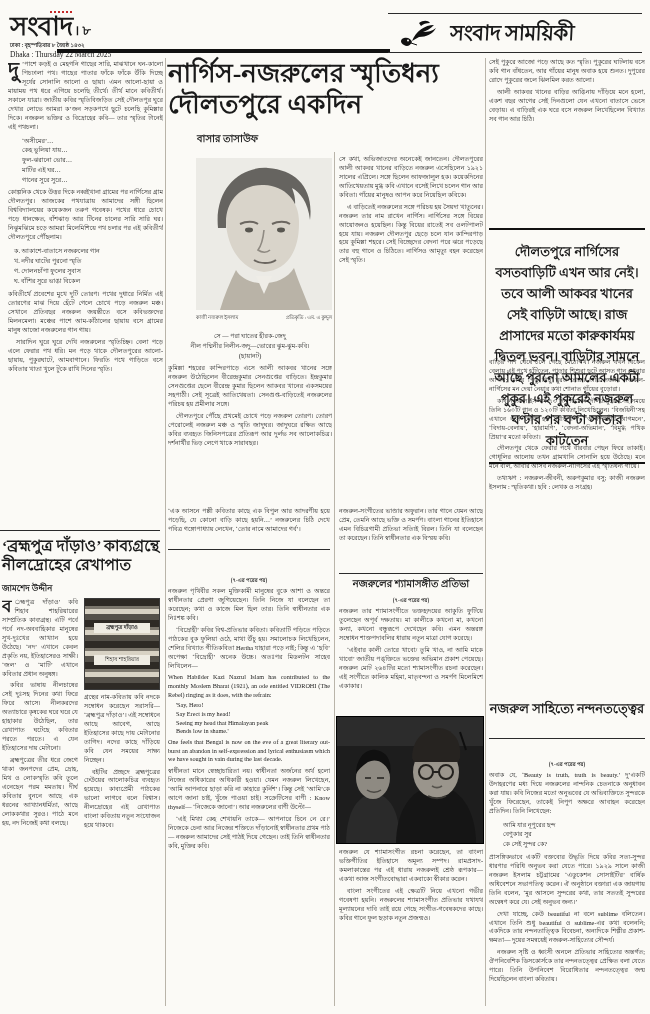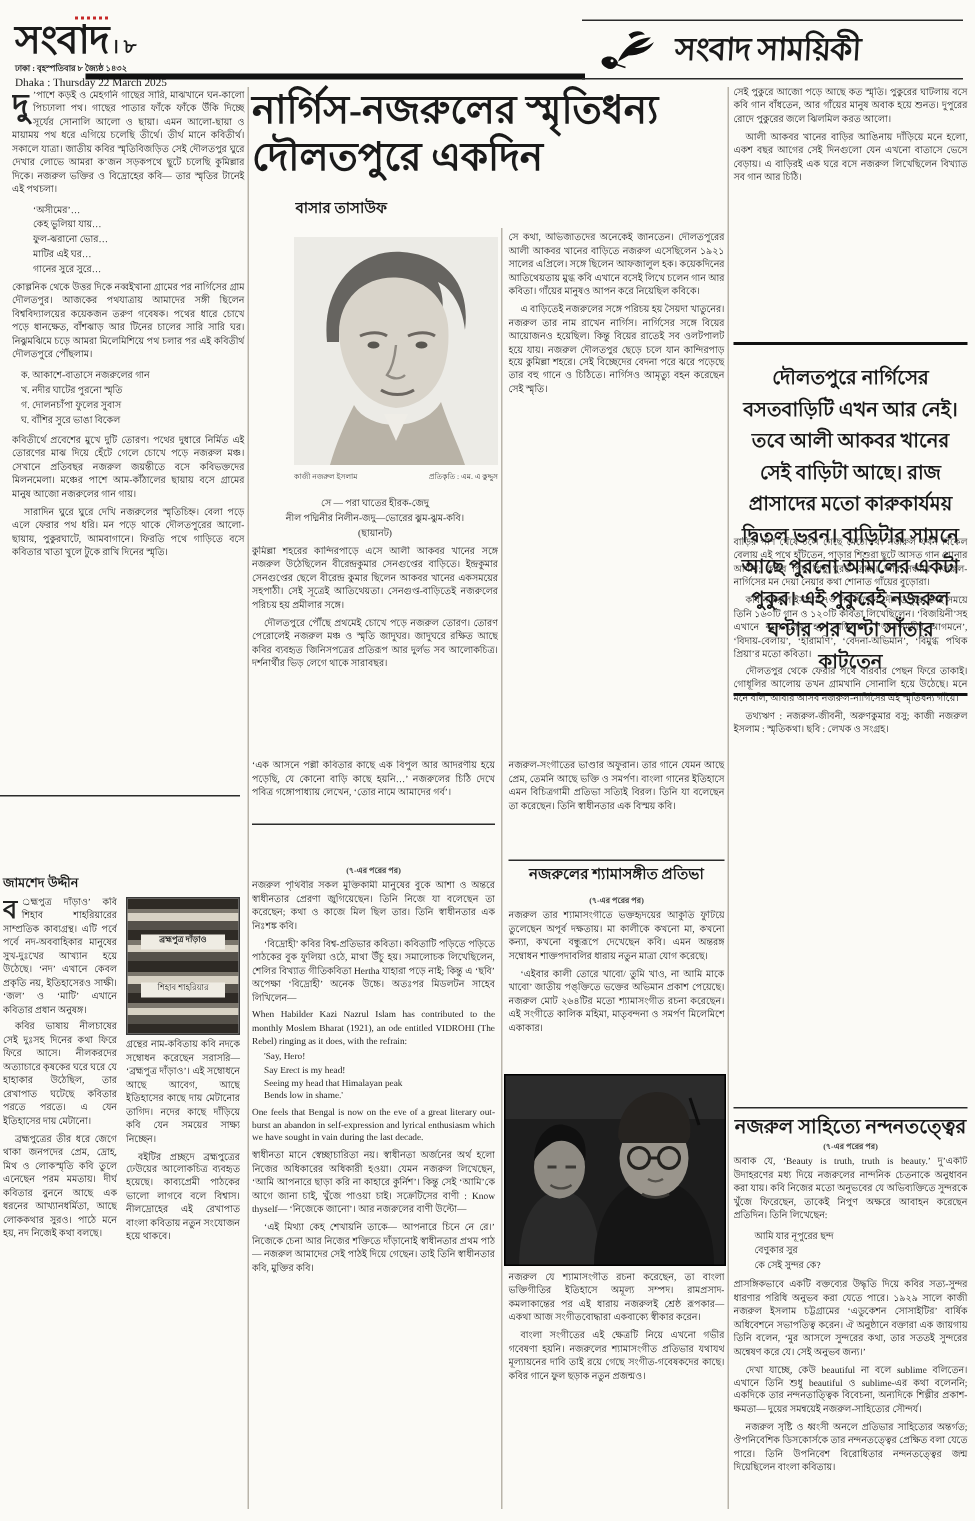--- a/index.html
+++ b/index.html
@@ -136,20 +136,21 @@
   <div class="abs pullquote" style="left:489px;top:228px;width:156px;box-sizing:border-box;">দৌলতপুরে নার্গিসের বসতবাড়িটি এখন আর নেই। তবে আলী আকবর খানের সেই বাড়িটা আছে। রাজ প্রাসাদের মতো কারুকার্যময় দ্বিতল ভবন। বাড়িটার সামনে আছে পুরনো আমলের একটা পুকুর। এই পুকুরেই নজরুল ঘণ্টার পর ঘণ্টা সাঁতার কাটতেন</div>
 
   <div class="abs bt" style="left:489px;top:358px;width:156px;height:378px;">
     <p>বাড়ির পাশ ঘেঁষে চলে গেছে মেঠোপথ। নজরুল যখন বিকেল বেলায় এই পথে হাঁটতেন, পাড়ার শিশুরা ছুটে আসত গান শোনার আশায়; কবির পিছু পিছু ঘুরত তারা। আর সন্ধ্যায় নজরুল-নার্গিসের মন দেয়া নেয়ার কথা শোনাত গাঁয়ের বুড়োরা।</p>
     <p>কবি নজরুল ইসলাম ৭৩ দিন ছিলেন দৌলতপুরে। সেই সময়ে তিনি ১৬০টি গান ও ১২০টি কবিতা লিখেছিলেন। ‘বিজয়িনী’সহ এখানে বসে লেখা হয় ‘অভিশাপ’, ‘আনন্দময়ীর আগমনে’, ‘বিদায়-বেলায়’, ‘হারামণি’, ‘বেদনা-অভিমান’, ‘বিমুগ্ধ পথিক প্রিয়া’র মতো কবিতা।</p>
     <p>দৌলতপুর থেকে ফেরার পথে বারবার পেছন ফিরে তাকাই। গোধূলির আলোয় তখন গ্রামখানি সোনালি হয়ে উঠেছে। মনে মনে বলি, আবার আসব নজরুল-নার্গিসের এই স্মৃতিধন্য গাঁয়ে।</p>
     <p>তথ্যঋণ : নজরুল-জীবনী, অরুণকুমার বসু; কাজী নজরুল ইসলাম : স্মৃতিকথা। ছবি : লেখক ও সংগ্রহ।</p>
   </div>
 
   <div class="hrule" style="left:0px;top:530px;width:160px;"></div>
+  <div class="abs h2" style="left:2px;top:536px;width:158px;font-size:15.5px;">‘ব্রহ্মপুত্র দাঁড়াও’ কাব্যগ্রন্থে নীলদ্রোহের রেখাপাত</div>
   <div class="abs byline" style="left:2px;top:582px;font-size:8.5px;">জামশেদ উদ্দীন</div>
 
   <div class="abs bt" style="left:2px;top:598px;width:76px;height:408px;">
     <p><span class="dc" style="font-size:17px;line-height:15px;">ব</span><span>্রহ্মপুত্র দাঁড়াও’ কবি শিহাব শাহরিয়ারের সাম্প্রতিক কাব্যগ্রন্থ। এটি পর্বে পর্বে নদ-অববাহিকার মানুষের সুখ-দুঃখের আখ্যান হয়ে উঠেছে। ‘নদ’ এখানে কেবল প্রকৃতি নয়, ইতিহাসেরও সাক্ষী। ‘জল’ ও ‘মাটি’ এখানে কবিতার প্রধান অনুষঙ্গ।</span></p>
     <p>কবির ভাষায় নীলচাষের সেই দুঃসহ দিনের কথা ফিরে ফিরে আসে। নীলকরদের অত্যাচারে কৃষকের ঘরে ঘরে যে হাহাকার উঠেছিল, তার রেখাপাত ঘটেছে কবিতার পরতে পরতে। এ যেন ইতিহাসের দায় মেটানো।</p>
     <p>ব্রহ্মপুত্রের তীর ধরে জেগে থাকা জনপদের প্রেম, দ্রোহ, মিথ ও লোকস্মৃতি কবি তুলে এনেছেন পরম মমতায়। দীর্ঘ কবিতার বুননে আছে এক ধরনের আখ্যানধর্মিতা, আছে লোককথার সুরও। পাঠে মনে হয়, নদ নিজেই কথা বলছে।</p>
   </div>
   <div class="abs bt" style="left:84px;top:598px;width:76px;height:408px;">
     <div class="cover">
       <div class="strip" style="top:24px;">ব্রহ্মপুত্র দাঁড়াও</div>
@@ -213,21 +214,21 @@
       <rect width="148" height="128" fill="none" stroke="#000" stroke-width="2"></rect>
     </svg>
   </div>
 
   <div class="abs bt" style="left:339px;top:848px;width:144px;height:158px;">
     <p>নজরুল যে শ্যামাসংগীত রচনা করেছেন, তা বাংলা ভক্তিগীতির ইতিহাসে অমূল্য সম্পদ। রামপ্রসাদ-কমলাকান্তের পর এই ধারায় নজরুলই শ্রেষ্ঠ রূপকার— একথা আজ সংগীতবোদ্ধারা একবাক্যে স্বীকার করেন।</p>
     <p>বাংলা সংগীতের এই ক্ষেত্রটি নিয়ে এখনো গভীর গবেষণা হয়নি। নজরুলের শ্যামাসংগীত প্রতিভার যথাযথ মূল্যায়নের দাবি তাই রয়ে গেছে সংগীত-গবেষকদের কাছে। কবির গানে ফুল ছড়াক নতুন প্রজন্মও।</p>
   </div>
 
   <div class="hrule" style="left:489px;top:738px;width:156px;"></div>
-  <div class="abs h2 center" style="left:489px;top:743px;width:156px;font-size:13px;">নজরুল সাহিত্যে নন্দনতত্ত্বের</div>
+  <div class="abs h2 center" style="left:489px;top:701px;width:156px;font-size:13px;">নজরুল সাহিত্যে নন্দনতত্ত্বের</div>
   <div class="abs cont" style="left:489px;top:761px;width:156px;">(৭-এর পরের পর)</div>
   <div class="abs bt" style="left:489px;top:771px;width:156px;height:235px;">
     <p>অবাক যে, ‘Beauty is truth, truth is beauty.’ দু’একটি উদাহরণের মধ্য দিয়ে নজরুলের নান্দনিক চেতনাকে অনুধাবন করা যায়। কবি নিজের মতো অনুভবের যে অভিব্যক্তিতে সুন্দরকে খুঁজে ফিরেছেন, তাকেই নিপুণ অক্ষরে আবাহন করেছেন প্রতিদিন। তিনি লিখেছেন:</p>
     <div class="poem">
       <div>আমি যার নূপুরের ছন্দ</div>
       <div>বেণুকার সুর</div>
       <div>কে সেই সুন্দর কে?</div>
     </div>
     <p>প্রাসঙ্গিকভাবে একটি বক্তব্যের উদ্ধৃতি দিয়ে কবির সত্য-সুন্দর ধারণার পরিধি অনুভব করা যেতে পারে। ১৯২৯ সালে কাজী নজরুল ইসলাম চট্টগ্রামের ‘এডুকেশন সোসাইটির’ বার্ষিক অধিবেশনে সভাপতিত্ব করেন। ঐ অনুষ্ঠানে বক্তারা এক জায়গায় তিনি বলেন, ‘মুর আসলে সুন্দরের কথা, তার সততই সুন্দরের অন্বেষণ করে যে। সেই অনুভব জন্য।’</p>
     <p>দেখা যাচ্ছে, কেউ beautiful না বলে sublime বলিতেন। এখানে তিনি শুধু beautiful ও sublime-এর কথা বলেননি; একদিকে তার নন্দনতাত্ত্বিক বিবেচনা, অন্যদিকে শিল্পীর প্রকাশ-ক্ষমতা— দুয়ের সমন্বয়েই নজরুল-সাহিত্যের সৌন্দর্য।</p>

